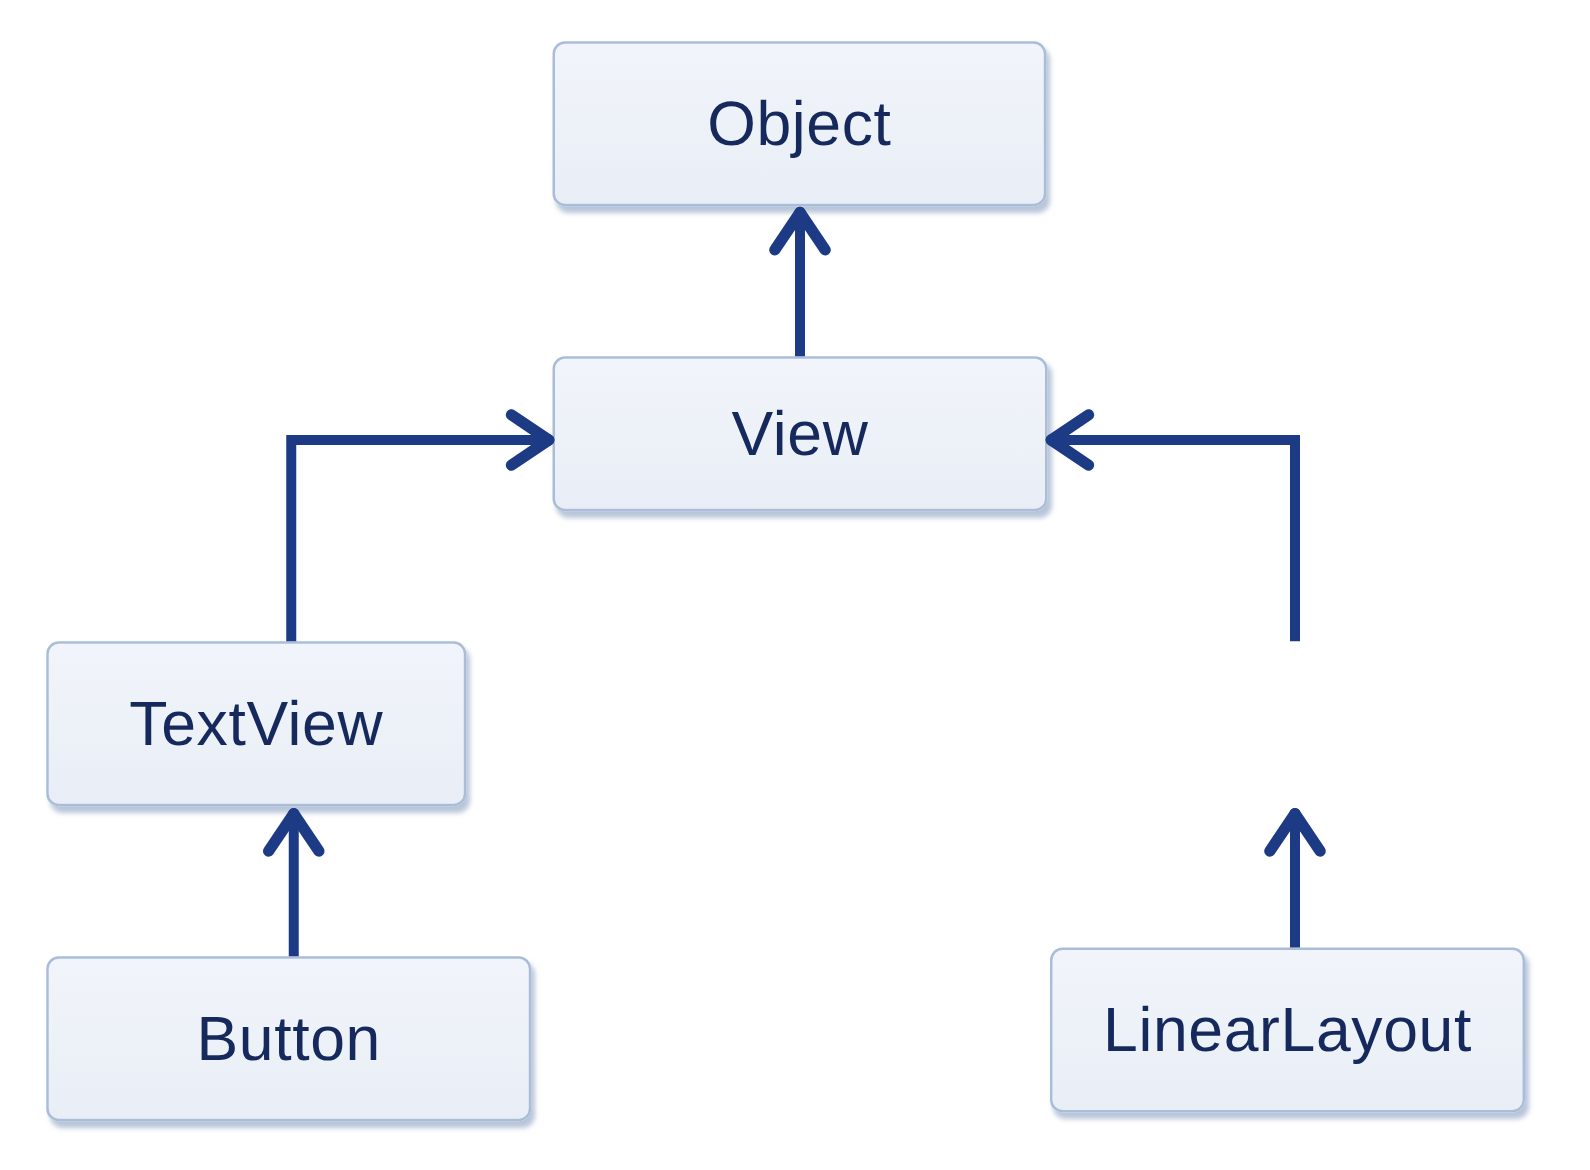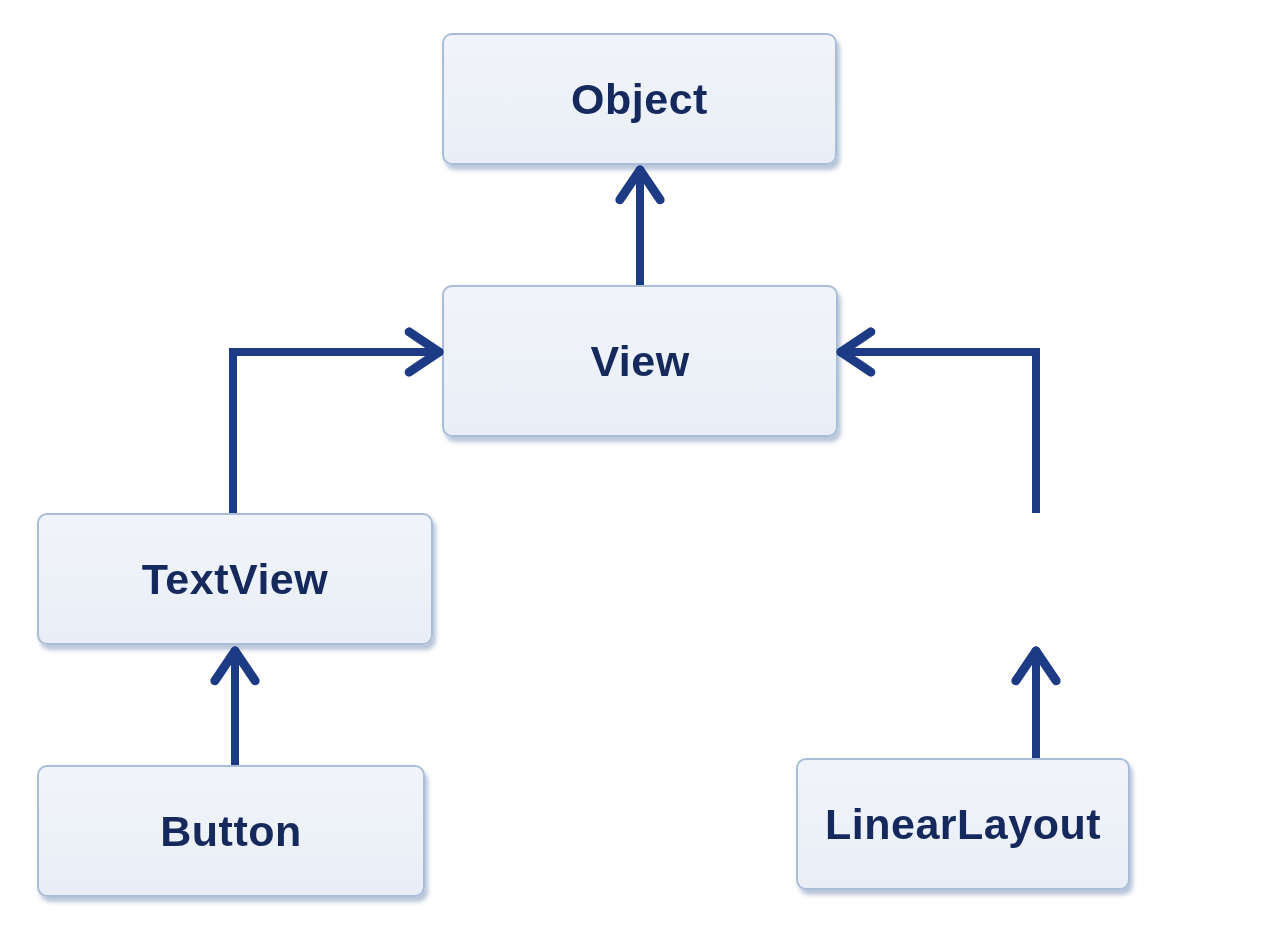--- a/index.html
+++ b/index.html
@@ -29,22 +29,22 @@
     background: linear-gradient(180deg, var(--node-fill-top, #f1f4fa) 0%, var(--node-fill-bottom, #e9eef6) 100%);
     border: 2.5px solid var(--node-border, #a9bdd9);
     border-radius: 10px;
     box-shadow: 3px 5px 4px var(--node-shadow, rgba(125,150,185,0.55));
     display: flex;
     align-items: center;
     justify-content: center;
     z-index: 1;
   }
   .node-label {
-    font-size: 43px;
-    font-weight: 700;
+    font-size: 50px;
+    font-weight: 400;
     letter-spacing: 0.5px;
     color: var(--node-text, #16295c);
     white-space: nowrap;
   }
 </style>
 </head>
 <body>
 
 <div class="stage">
 
@@ -73,30 +73,30 @@
         <polyline points="1036,758 1036,651" fill="none" stroke="#1d3a85" stroke-width="8" stroke-linejoin="miter"></polyline>
         <line x1="1036" y1="651" x2="1015.8690554750531" y2="680.8453526119815" stroke="#1d3a85" stroke-width="9" stroke-linecap="round"></line>
         <line x1="1036" y1="651" x2="1056.130944524947" y2="680.8453526119815" stroke="#1d3a85" stroke-width="9" stroke-linecap="round"></line>
       </g>
     </svg>
 
   <div class="node" style="left: 442px; top: 33px; width: 395px; height: 132px;">
     <span class="node-label">Object</span>
   </div>
 
-  <div class="node" style="left: 442px; top: 285px; width: 396px; height: 152px;">
+  <div class="node" style="left: 442px; top: 285px; width: 396px; height: 124px;">
     <span class="node-label">View</span>
   </div>
 
-  <div class="node" style="left: 37px; top: 513px; width: 396px; height: 132px;">
+  <div class="node" style="left: 37px; top: 513px; width: 336px; height: 132px;">
     <span class="node-label">TextView</span>
   </div>
 
 
   <div class="node" style="left: 37px; top: 765px; width: 388px; height: 132px;">
     <span class="node-label">Button</span>
   </div>
 
-  <div class="node" style="left: 796px; top: 758px; width: 334px; height: 132px; text-align: center;">
+  <div class="node" style="left: 840px; top: 758px; width: 380px; height: 132px; text-align: center;">
     <span class="node-label">LinearLayout</span>
   </div>
 
 </div>
 
 </body></html>

